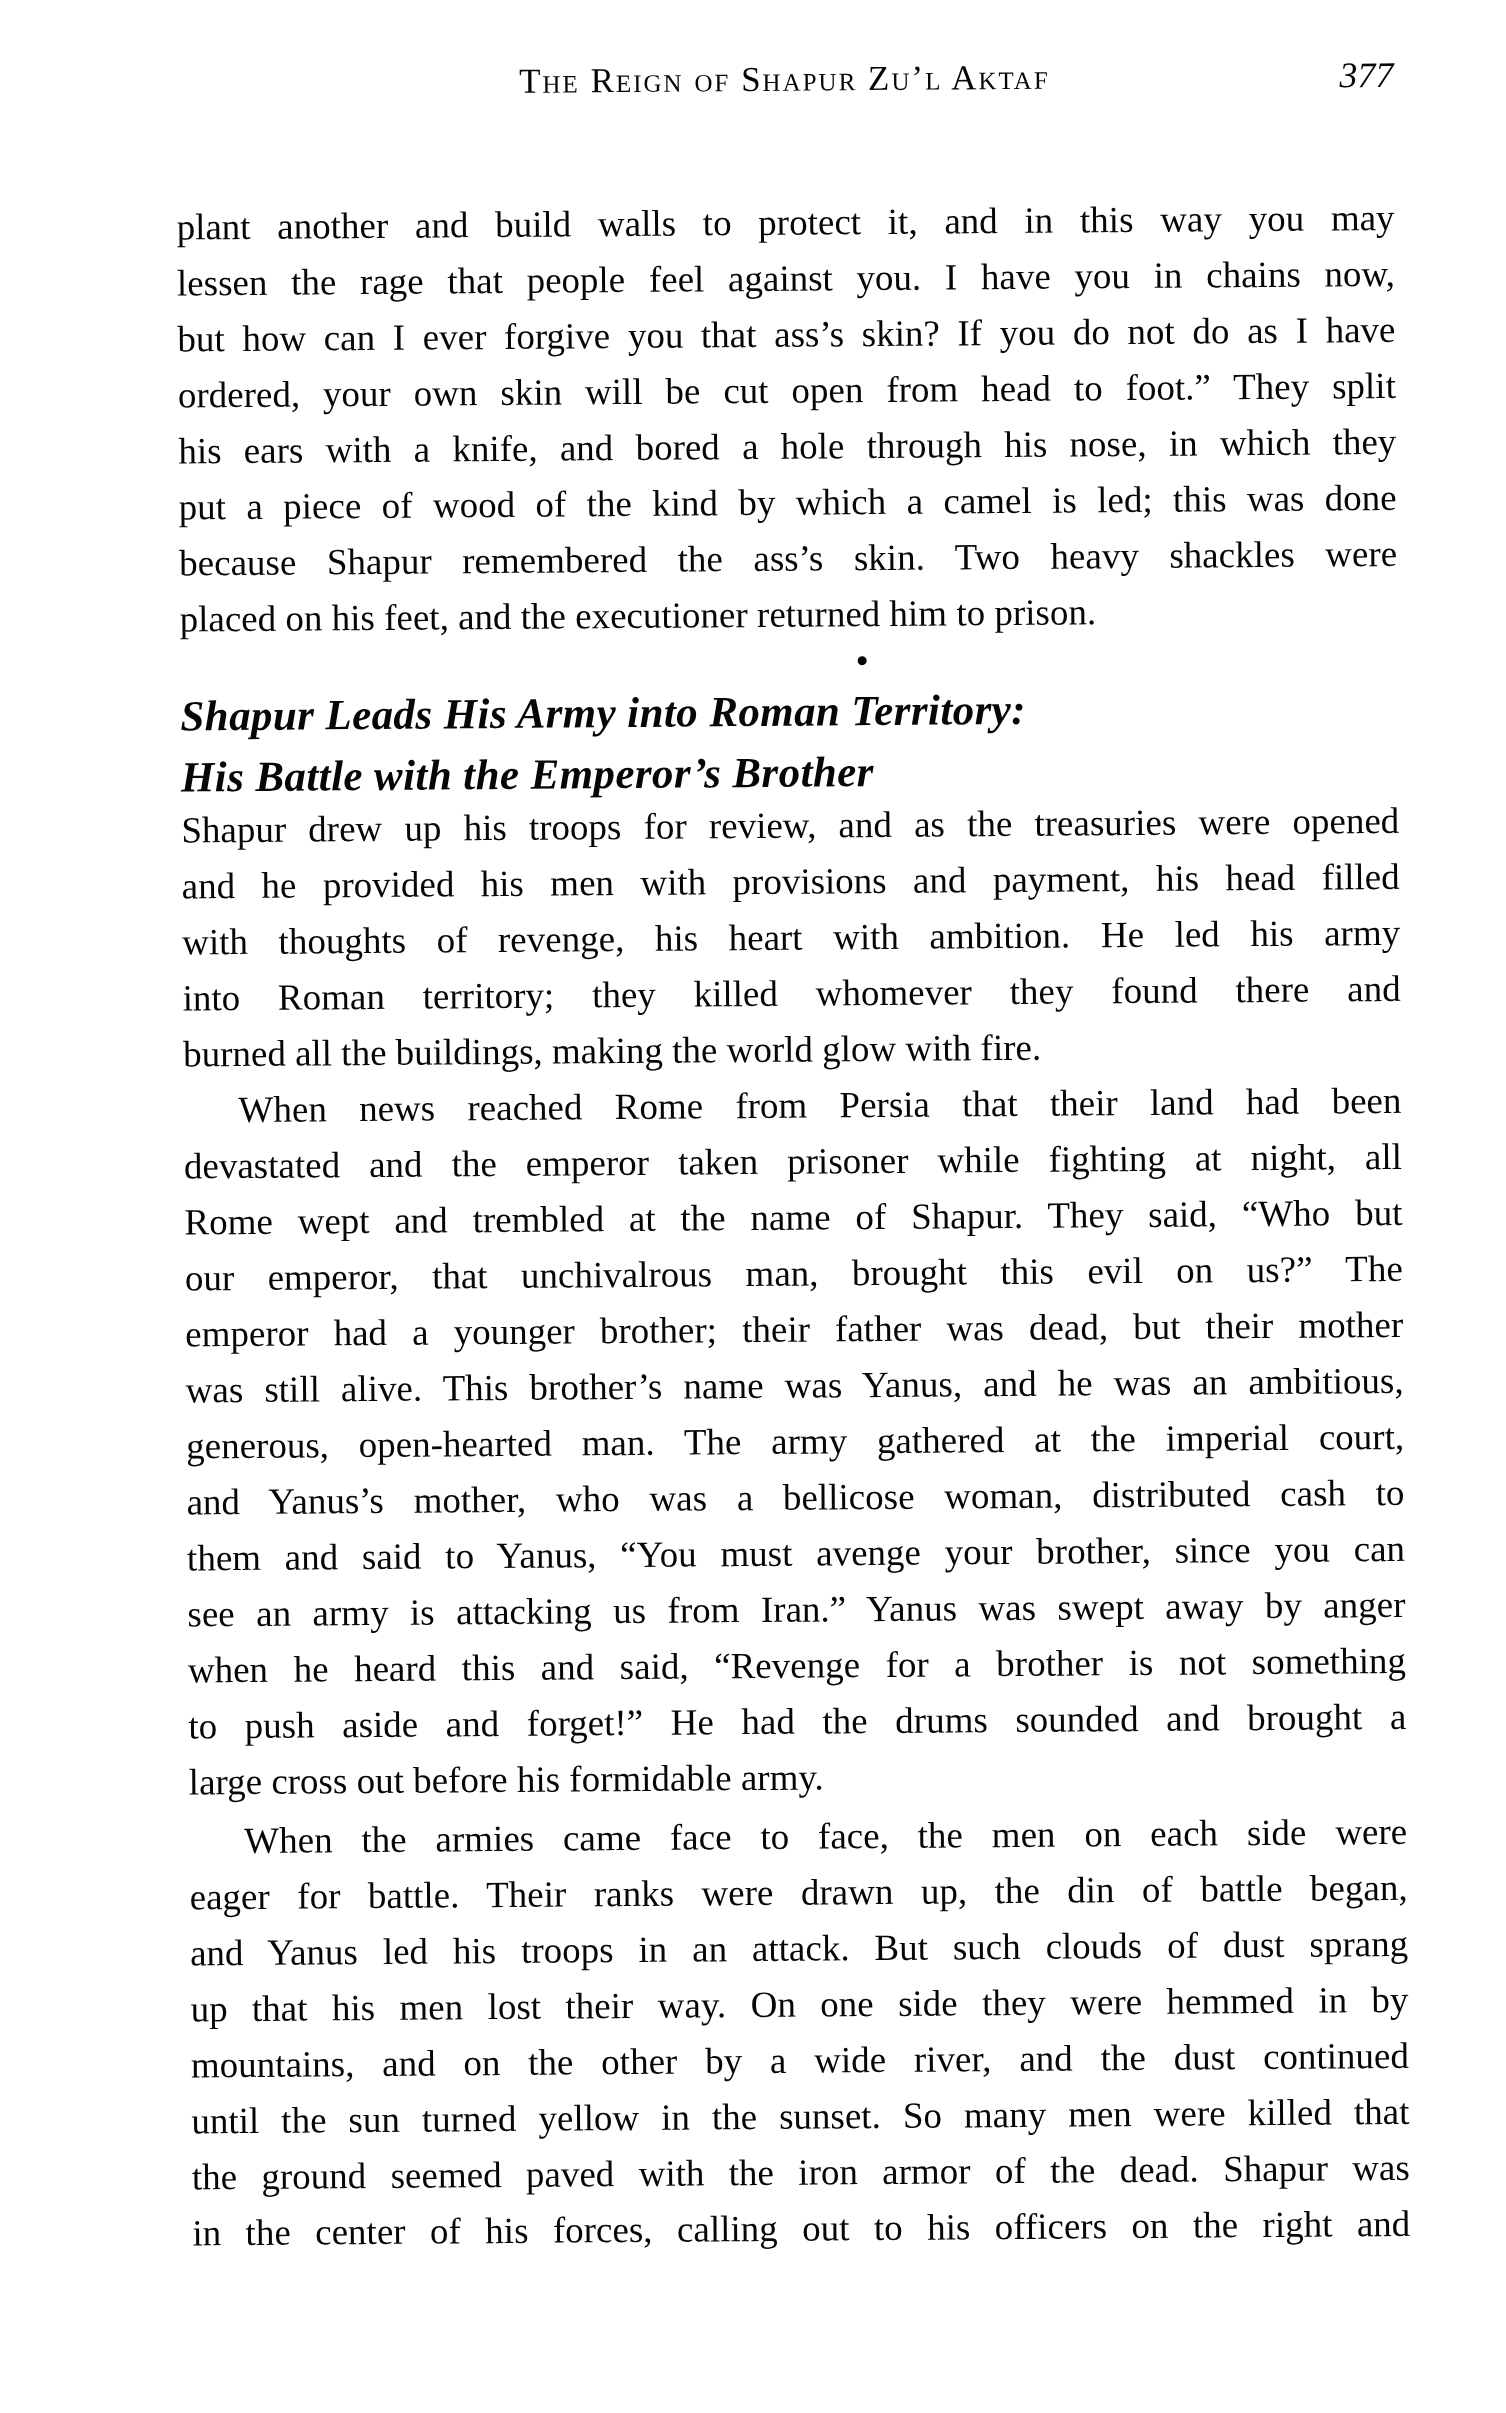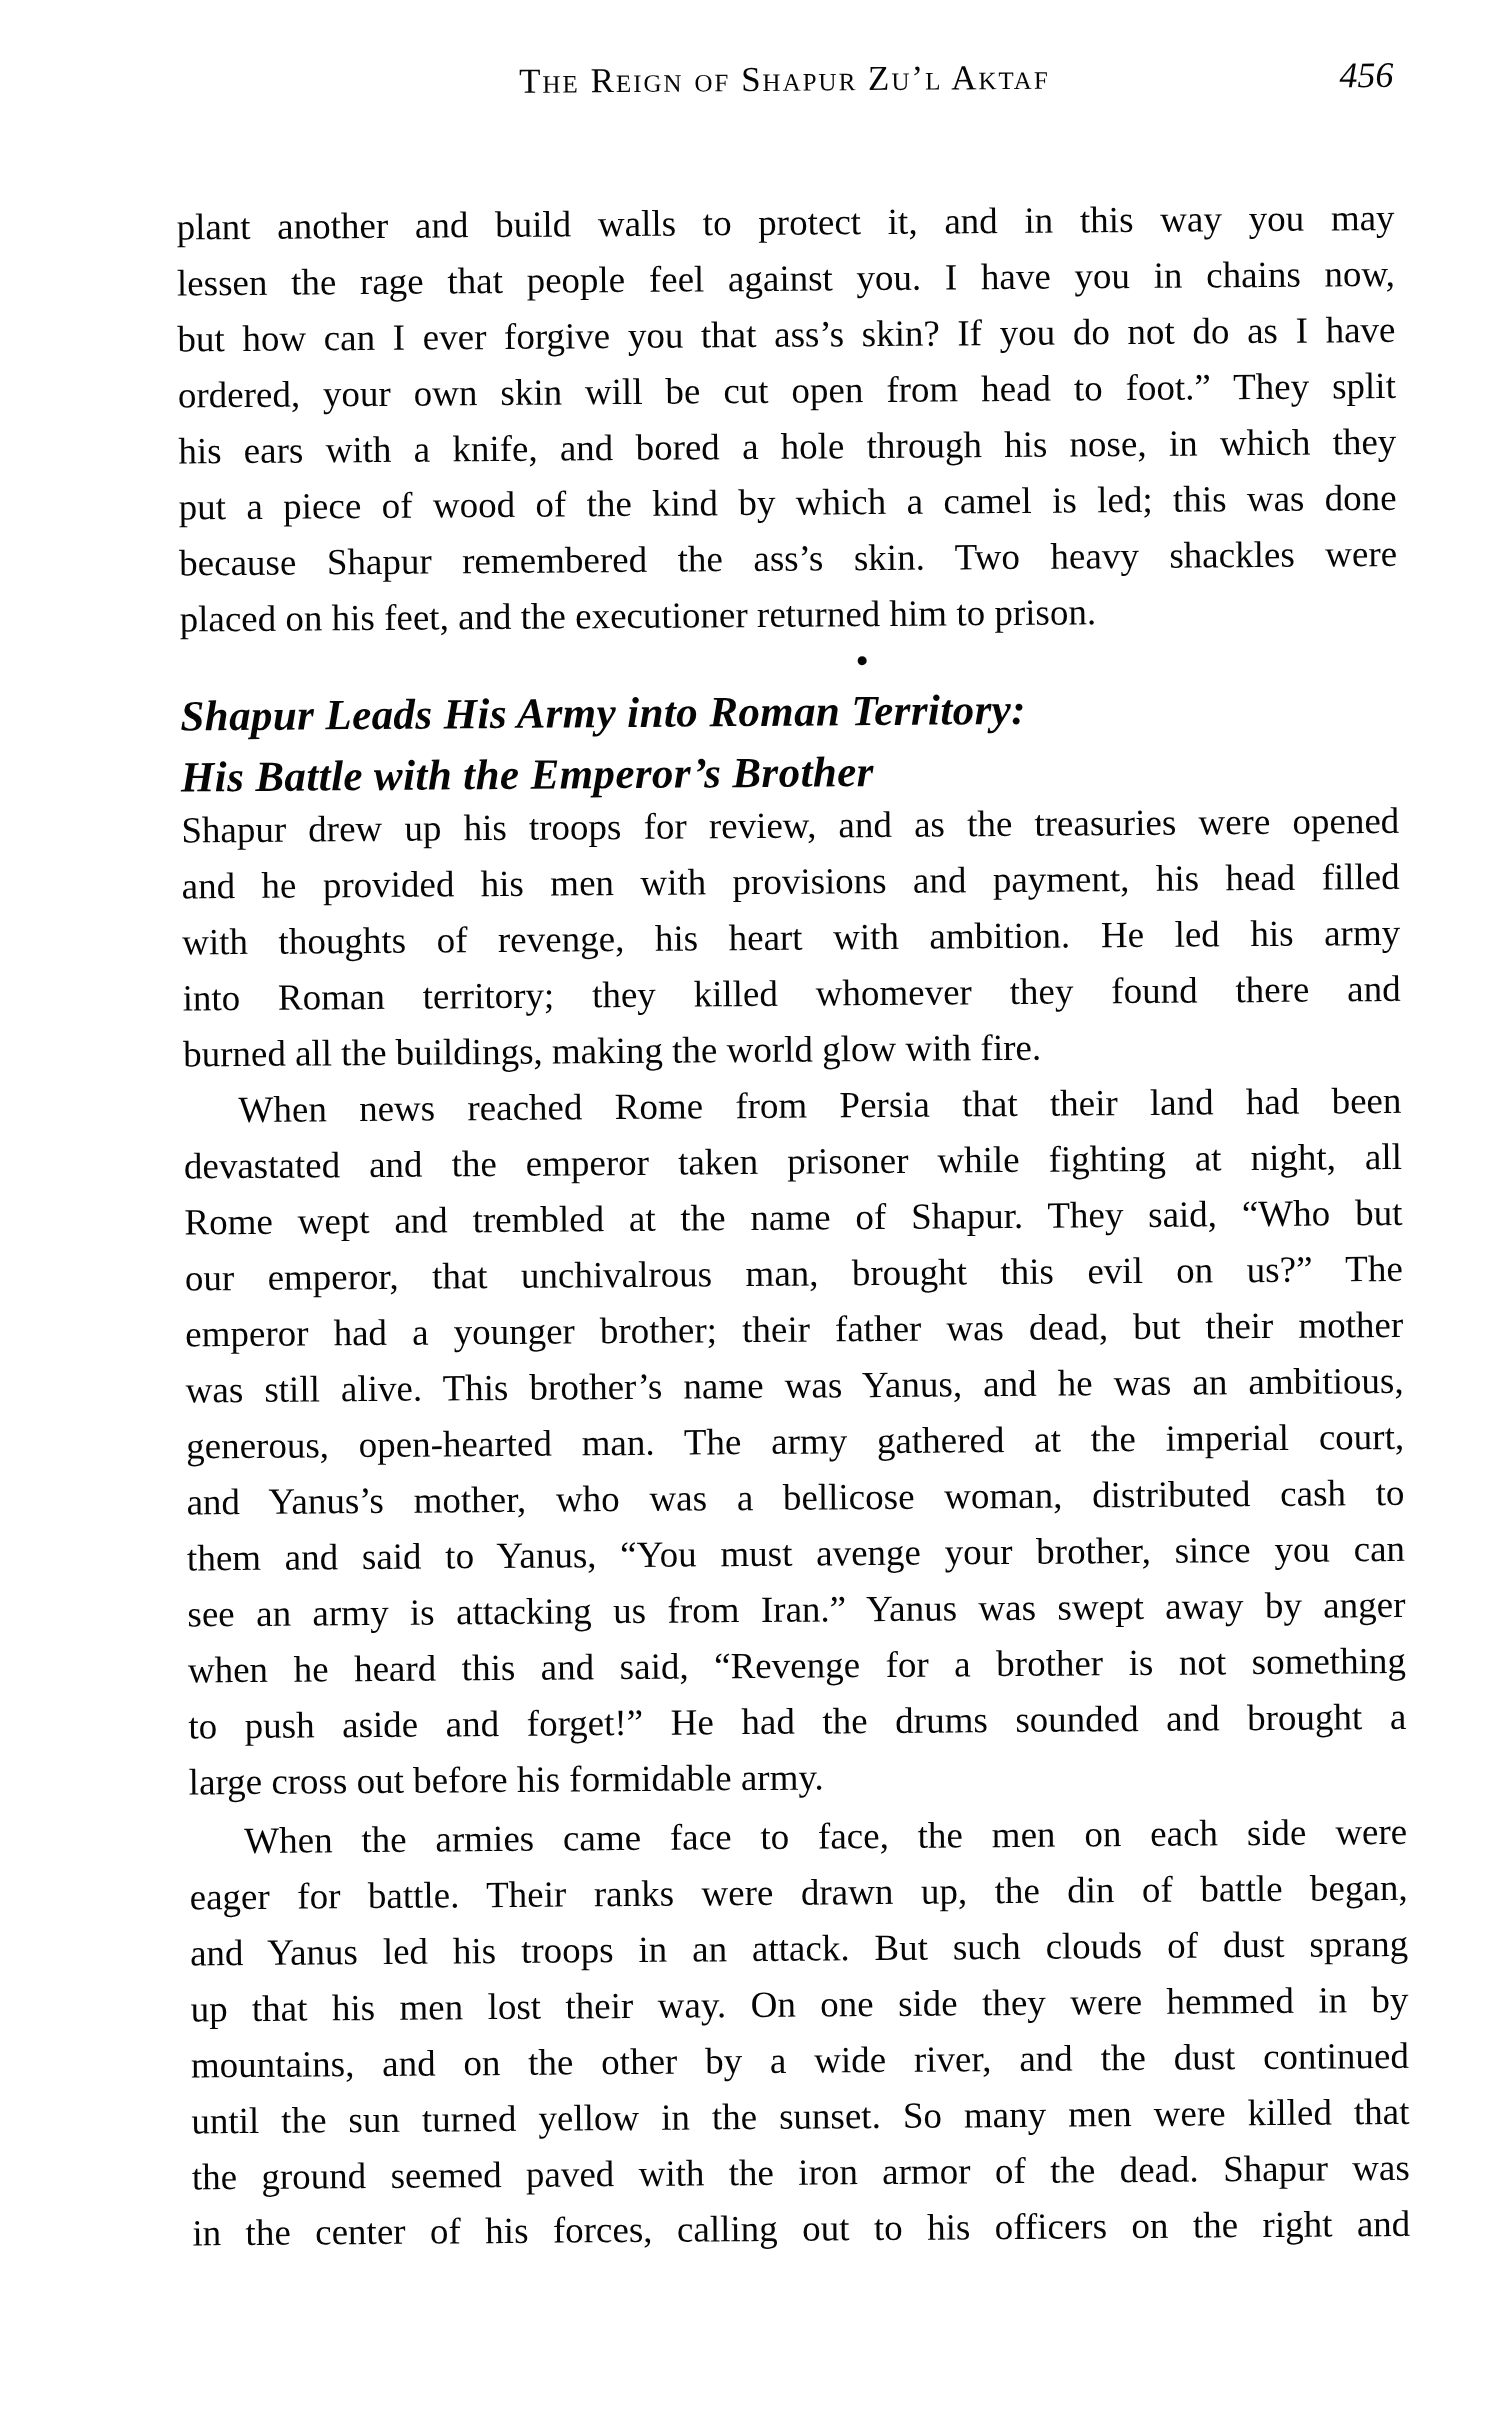--- a/index.html
+++ b/index.html
@@ -95,21 +95,21 @@
   }
 </style>
 </head>
 <body>
 
 <div class="page">
   <div class="content">
 
     <div class="col running-header">
       <div class="header-title">The Reign of Shapur Zu’l Aktaf</div>
-      <div class="page-number">456</div>
+      <div class="page-number">377</div>
     </div>
 
     <div class="col para para1">
       <div class="line">plant another and build walls to protect it, and in this way you may</div>
       <div class="line">lessen the rage that people feel against you. I have you in chains now,</div>
       <div class="line">but how can I ever forgive you that ass’s skin? If you do not do as I have</div>
       <div class="line">ordered, your own skin will be cut open from head to foot.” They split</div>
       <div class="line">his ears with a knife, and bored a hole through his nose, in which they</div>
       <div class="line">put a piece of wood of the kind by which a camel is led; this was done</div>
       <div class="line">because Shapur remembered the ass’s skin. Two heavy shackles were</div>

